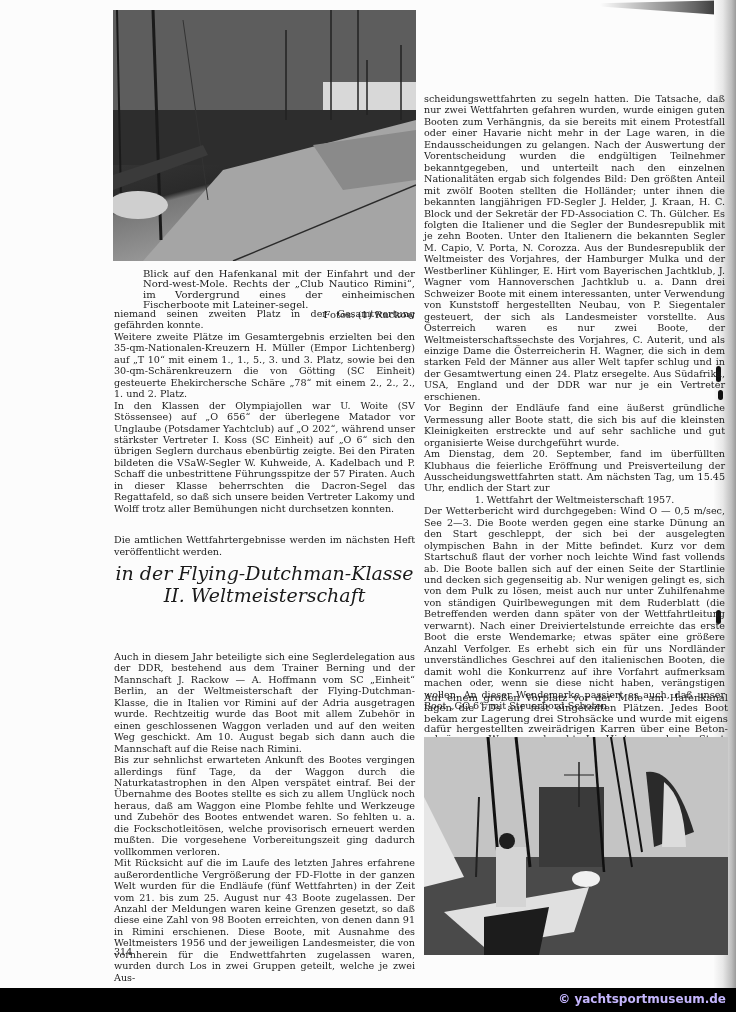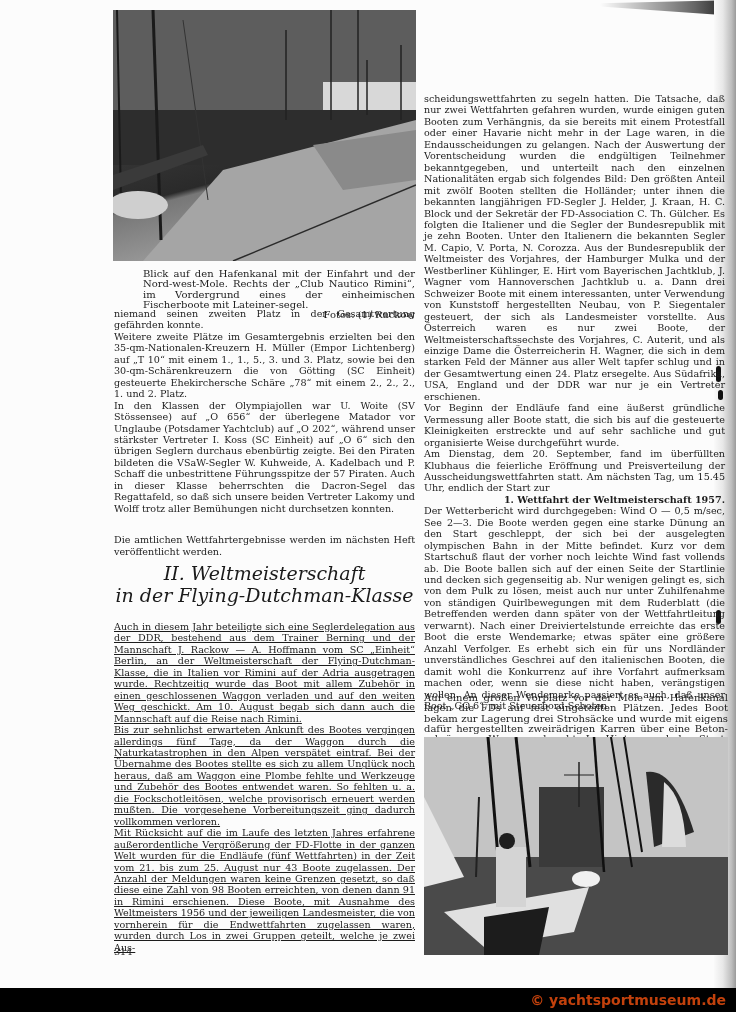--- a/index.html
+++ b/index.html
@@ -22,24 +22,24 @@
   .photo2{left:424px;top:737px;width:304px;height:218px;
      background:linear-gradient(180deg,#c9c9c9 0%,#bcbcbc 45%,#3d3d3d 55%,#5a5a5a 75%,#6b6b6b 100%);}
   .caption{position:absolute;font-size:10px;line-height:10.3px;text-align:justify;}
   .cap1{left:143px;top:269px;width:272px;}
   .cap2{left:424px;top:693px;width:304px;text-align:justify;}
   .cap2 .last{text-align:center;display:block;}
   .credit{display:block;text-align:right;}
   .author{text-align:right;letter-spacing:3px;margin-top:2px;}
   .headline{position:absolute;left:114px;top:562px;width:301px;text-align:center;
      font-family:"DejaVu Serif","Liberation Serif",serif;font-style:italic;font-size:19px;line-height:22px;color:#1a1a1a;}
-  .subhead{text-align:right;font-weight:bold;margin:8px 0 6px 0;}
+  .subhead{text-align:center;font-weight:normal;margin:8px 0 6px 0;}
   .pagenum{position:absolute;left:114px;top:946px;font-size:9.6px;}
   .footer{position:absolute;left:0;top:988px;width:736px;height:24px;background:#000;}
-  .footer span{position:absolute;right:10px;top:4px;color:#c2410c;font-family:"DejaVu Sans","Liberation Sans",sans-serif;font-size:14px;font-weight:bold;}
+  .footer span{position:absolute;right:10px;top:4px;color:#c4b5fd;font-family:"DejaVu Sans","Liberation Sans",sans-serif;font-size:12px;font-weight:bold;}
   .mark{position:absolute;width:5px;height:16px;border-radius:3px;background:#111;}
   svg{display:block;}
 </style>
 </head>
 <body>
 
 <div class="page">
   <div class="topshadow"></div>
   <div class="binding"></div>
   <div class="mark" style="left:716px;top:366px;"></div>
@@ -72,35 +72,35 @@
   </div>
 
   <div class="col left" style="top:308px;">
     <p>niemand seinen zweiten Platz in der Gesamtwertung gefährden konnte.</p>
     <p>Weitere zweite Plätze im Gesamtergebnis erzielten bei den 35-qm-Nationalen-Kreuzern H. Müller (Empor Lichtenberg) auf „T 10“ mit einem 1., 1., 5., 3. und 3. Platz, sowie bei den 30-qm-Schärenkreuzern die von Götting (SC Einheit) gesteuerte Ehekirchersche Schäre „78“ mit einem 2., 2., 2., 1. und 2. Platz.</p>
     <p>In den Klassen der Olympiajollen war U. Woite (SV Stössensee) auf „O 656“ der überlegene Matador vor Unglaube (Potsdamer Yachtclub) auf „O 202“, während unser stärkster Vertreter I. Koss (SC Einheit) auf „O 6“ sich den übrigen Seglern durchaus ebenbürtig zeigte. Bei den Piraten bildeten die VSaW-Segler W. Kuhweide, A. Kadelbach und P. Schaff die unbestrittene Führungsspitze der 57 Piraten. Auch in dieser Klasse beherrschten die Dacron-Segel das Regattafeld, so daß sich unsere beiden Vertreter Lakomy und Wolff trotz aller Bemühungen nicht durchsetzen konnten.</p>
     <p style="margin-top:20px;">Die amtlichen Wettfahrtergebnisse werden im nächsten Heft veröffentlicht werden.</p>
   </div>
 
   <div class="headline">
+    <div>in der Flying-Dutchman-Klasse</div>
     <div>II. Weltmeisterschaft</div>
-    <div>in der Flying-Dutchman-Klasse</div>
   </div>
 
-  <div class="col left" style="top:621px;text-decoration:underline;">
+  <div class="col left" style="top:651px;">
     <p>Auch in diesem Jahr beteiligte sich eine Seglerdelegation aus der DDR, bestehend aus dem Trainer Berning und der Mannschaft J. Rackow — A. Hoffmann vom SC „Einheit“ Berlin, an der Weltmeisterschaft der Flying-Dutchman-Klasse, die in Italien vor Rimini auf der Adria ausgetragen wurde. Rechtzeitig wurde das Boot mit allem Zubehör in einen geschlossenen Waggon verladen und auf den weiten Weg geschickt. Am 10. August begab sich dann auch die Mannschaft auf die Reise nach Rimini.</p>
     <p>Bis zur sehnlichst erwarteten Ankunft des Bootes vergingen allerdings fünf Tage, da der Waggon durch die Naturkatastrophen in den Alpen verspätet eintraf. Bei der Übernahme des Bootes stellte es sich zu allem Unglück noch heraus, daß am Waggon eine Plombe fehlte und Werkzeuge und Zubehör des Bootes entwendet waren. So fehlten u. a. die Fockschotleitösen, welche provisorisch erneuert werden mußten. Die vorgesehene Vorbereitungszeit ging dadurch vollkommen verloren.</p>
     <p>Mit Rücksicht auf die im Laufe des letzten Jahres erfahrene außerordentliche Vergrößerung der FD-Flotte in der ganzen Welt wurden für die Endläufe (fünf Wettfahrten) in der Zeit vom 21. bis zum 25. August nur 43 Boote zugelassen. Der Anzahl der Meldungen waren keine Grenzen gesetzt, so daß diese eine Zahl von 98 Booten erreichten, von denen dann 91 in Rimini erschienen. Diese Boote, mit Ausnahme des Weltmeisters 1956 und der jeweiligen Landesmeister, die von vornherein für die Endwettfahrten zugelassen waren, wurden durch Los in zwei Gruppen geteilt, welche je zwei Aus-</p>
   </div>
 
   <div class="pagenum">314</div>
 
   <div class="col right" style="top:45px;">
     <p>scheidungswettfahrten zu segeln hatten. Die Tatsache, daß nur zwei Wettfahrten gefahren wurden, wurde einigen guten Booten zum Verhängnis, da sie bereits mit einem Protestfall oder einer Havarie nicht mehr in der Lage waren, in die Endausscheidungen zu gelangen. Nach der Auswertung der Vorentscheidung wurden die endgültigen Teilnehmer bekanntgegeben, und unterteilt nach den einzelnen Nationalitäten ergab sich folgendes Bild: Den größten Anteil mit zwölf Booten stellten die Holländer; unter ihnen die bekannten langjährigen FD-Segler J. Helder, J. Kraan, H. C. Block und der Sekretär der FD-Association C. Th. Gülcher. Es folgten die Italiener und die Segler der Bundesrepublik mit je zehn Booten. Unter den Italienern die bekannten Segler M. Capio, V. Porta, N. Corozza. Aus der Bundesrepublik der Weltmeister des Vorjahres, der Hamburger Mulka und der Westberliner Kühlinger, E. Hirt vom Bayerischen Jachtklub, J. Wagner vom Hannoverschen Jachtklub u. a. Dann drei Schweizer Boote mit einem interessanten, unter Verwendung von Kunststoff hergestellten Neubau, von P. Siegentaler gesteuert, der sich als Landesmeister vorstellte. Aus Österreich waren es nur zwei Boote, der Weltmeisterschaftssechste des Vorjahres, C. Auterit, und als einzige Dame die Österreicherin H. Wagner, die sich in dem starken Feld der Männer aus aller Welt tapfer schlug und in der Gesamtwertung einen 24. Platz ersegelte. Aus Südafrika, USA, England und der DDR war nur je ein Vertreter erschienen.</p>
-    <p>Vor Beginn der Endläufe fand eine äußerst gründliche Vermessung aller Boote statt, die sich bis auf die gesteuerte Kleinigkeiten erstreckte und auf sehr sachliche und gut organisierte Weise durchgeführt wurde.</p>
+    <p>Vor Beginn der Endläufe fand eine äußerst gründliche Vermessung aller Boote statt, die sich bis auf die kleinsten Kleinigkeiten erstreckte und auf sehr sachliche und gut organisierte Weise durchgeführt wurde.</p>
     <p>Am Dienstag, dem 20. September, fand im überfüllten Klubhaus die feierliche Eröffnung und Preisverteilung der Ausscheidungswettfahrten statt. Am nächsten Tag, um 15.45 Uhr, endlich der Start zur</p>
     <p class="subhead">1. Wettfahrt der Weltmeisterschaft 1957.</p>
     <p>Der Wetterbericht wird durchgegeben: Wind O — 0,5 m/sec, See 2—3. Die Boote werden gegen eine starke Dünung an den Start geschleppt, der sich bei der ausgelegten olympischen Bahn in der Mitte befindet. Kurz vor dem Startschuß flaut der vorher noch leichte Wind fast vollends ab. Die Boote ballen sich auf der einen Seite der Startlinie und decken sich gegenseitig ab. Nur wenigen gelingt es, sich von dem Pulk zu lösen, meist auch nur unter Zuhilfenahme von ständigen Quirlbewegungen mit dem Ruderblatt (die Betreffenden werden dann später von der Wettfahrtleitung verwarnt). Nach einer Dreiviertelstunde erreichte das erste Boot die erste Wendemarke; etwas später eine größere Anzahl Verfolger. Es erhebt sich ein für uns Nordländer unverständliches Geschrei auf den italienischen Booten, die damit wohl die Konkurrenz auf ihre Vorfahrt aufmerksam machen oder, wenn sie diese nicht haben, verängstigen wollen. An dieser Wendemarke passiert es auch, daß unser Boot „GO 6“, mit Steuerbord-Schoten</p>
   </div>
 
   <div class="caption cap2">
     <span>Auf einem großen Vorplatz vor der Mole am Hafenkanal lagen die FDs auf fest eingeteilten Plätzen. Jedes Boot bekam zur Lagerung drei Strohsäcke und wurde mit eigens dafür hergestellten zweirädrigen Karren über eine Beton-schräge zu Wasser gebracht. Im Hintergrund das Start- und</span>
     <span class="last">Zielschiff und die gegenüberliegende Mole.</span>
   </div>
 

